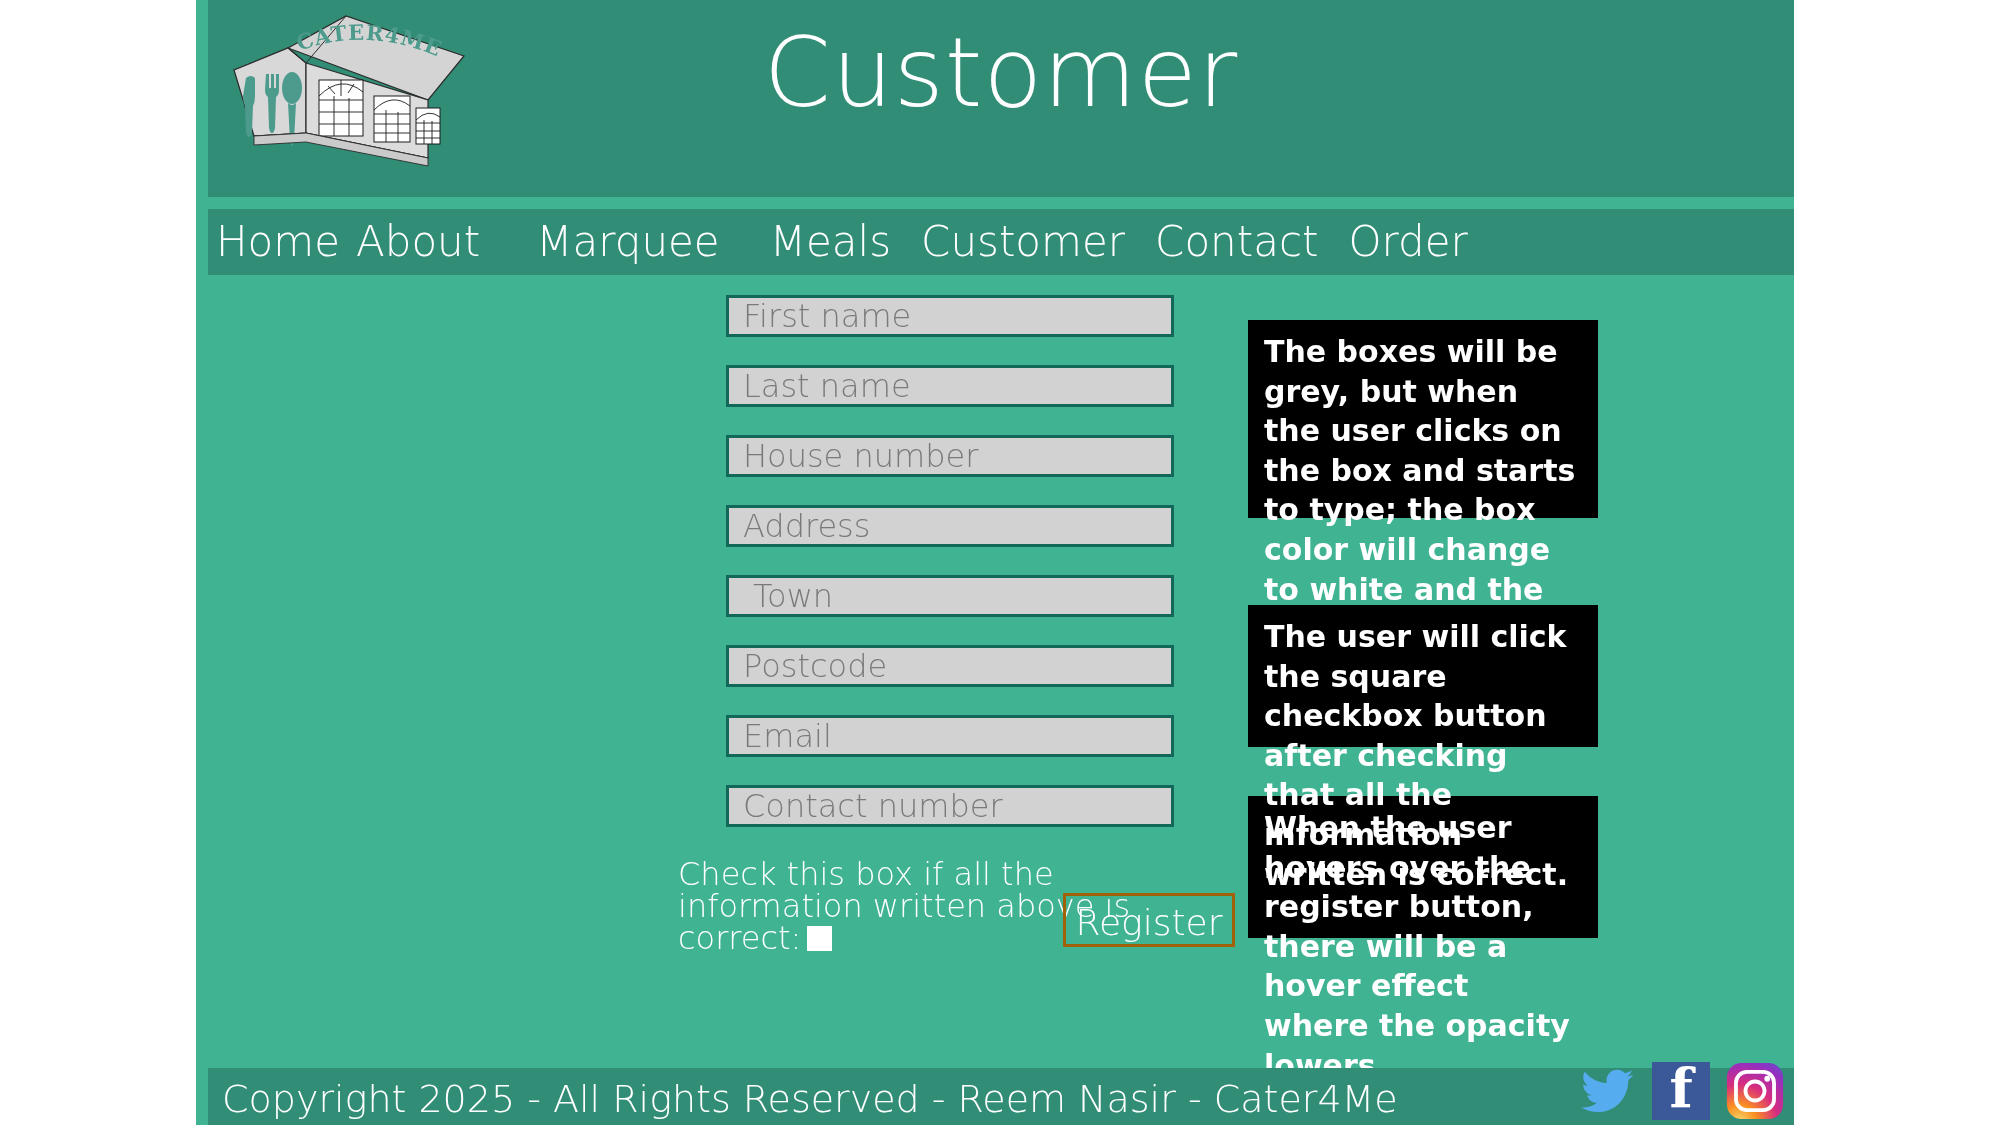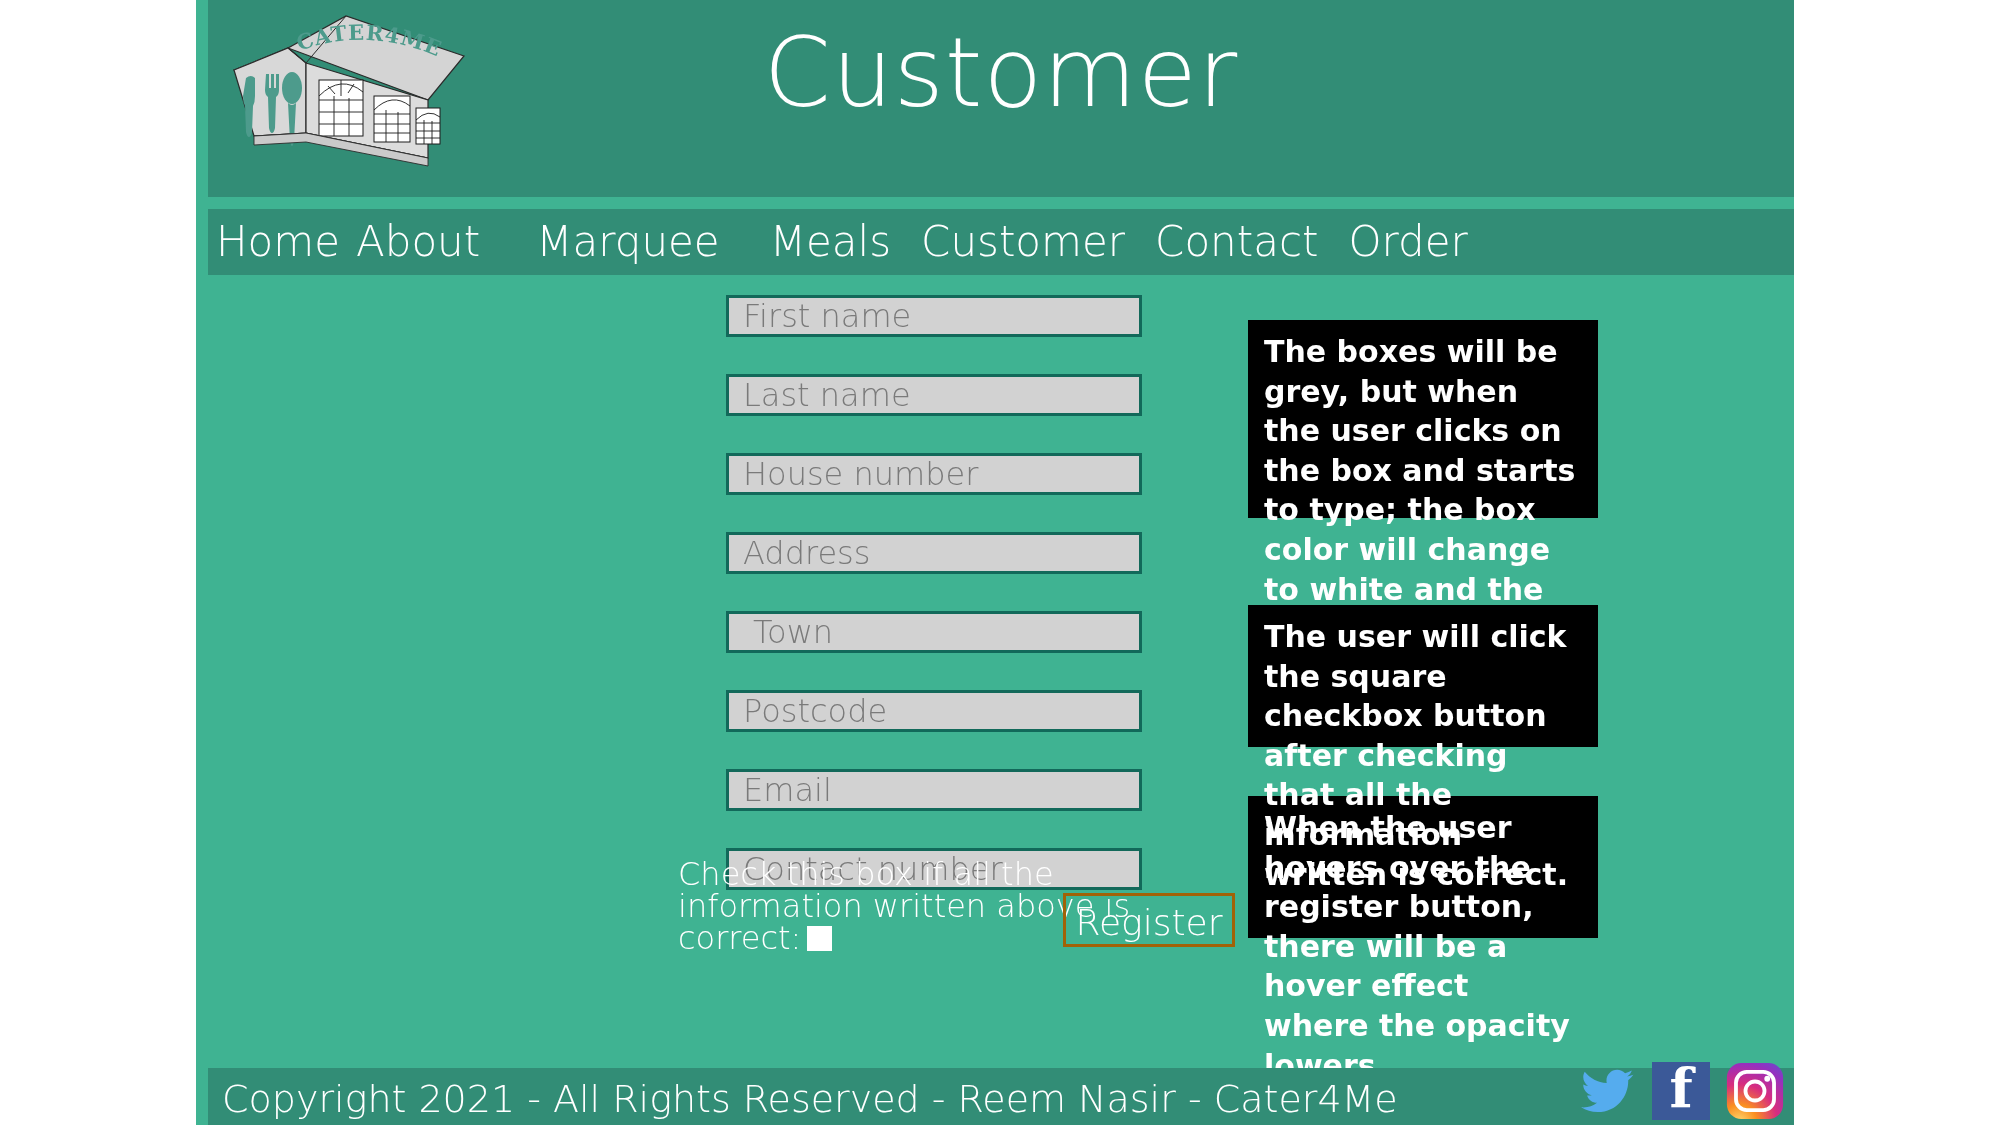--- a/index.html
+++ b/index.html
@@ -124,23 +124,23 @@
   }
 
   .form-col {
     position: absolute;
     left: 518px;
     top: 20px;
     width: 460px;
   }
   .field {
     display: block;
-    width: 416px;
+    width: 448px;
     height: 42px;
-    margin-bottom: 37px;
+    margin-bottom: 28px;
     background: #d2d2d2;
     border: 3px solid #12695a;
     box-sizing: border-box;
     font-size: 32px;
     font-family: "DejaVu Sans", sans-serif;
     font-weight: 300;
     color: #6e6e6e;
     padding: 0 0 0 14px;
     outline: none;
     border-radius: 0;
@@ -362,21 +362,21 @@
     </div>
 
     <button class="register-btn" type="button">Register</button>
 
     <div class="note" id="note-1">The boxes will be grey, but when the user clicks on the box and starts to type; the box color will change to white and the text to inform the user what to input will disappear.</div>
     <div class="note" id="note-3">When the user hovers over the register button, there will be a hover effect where the opacity lowers.</div>
     <div class="note" id="note-2">The user will click the square checkbox button after checking that all the information written is correct.</div>
   </div>
 
   <footer class="site-footer">
-    <div class="copyright">Copyright 2021 - All Rights Reserved - Reem Nasir - Cater4Me</div>
+    <div class="copyright">Copyright 2025 - All Rights Reserved - Reem Nasir - Cater4Me</div>
 
     <div class="social">
       <a href="#">
         <svg class="social-icon" viewBox="0 0 64 64">
           <path fill="#55acee" d="M61 14.2c-2.1 1-4.4 1.6-6.8 1.9 2.5-1.5 4.3-3.8 5.2-6.6-2.3 1.4-4.8 2.3-7.5 2.9C49.7 10 46.6 8.6 43.2 8.6c-6.5 0-11.8 5.3-11.8 11.8 0 .9.1 1.8.3 2.7C21.9 22.6 13.2 17.9 7.4 10.7c-1 1.7-1.6 3.8-1.6 5.9 0 4.1 2.1 7.7 5.3 9.8-1.9-.1-3.7-.6-5.3-1.5v.2c0 5.7 4.1 10.5 9.5 11.6-1 .3-2 .4-3.1.4-.8 0-1.5-.1-2.2-.2 1.5 4.7 5.9 8.1 11 8.2-4.1 3.2-9.2 5.1-14.8 5.1-1 0-1.9-.1-2.8-.2 5.3 3.4 11.5 5.3 18.2 5.3 21.8 0 33.8-18.1 33.8-33.8 0-.5 0-1 0-1.5 2.3-1.7 4.3-3.8 5.9-6.2z"></path>
         </svg>
       </a>
       <a href="#">
         <div class="fb-icon"></div>
       </a>

